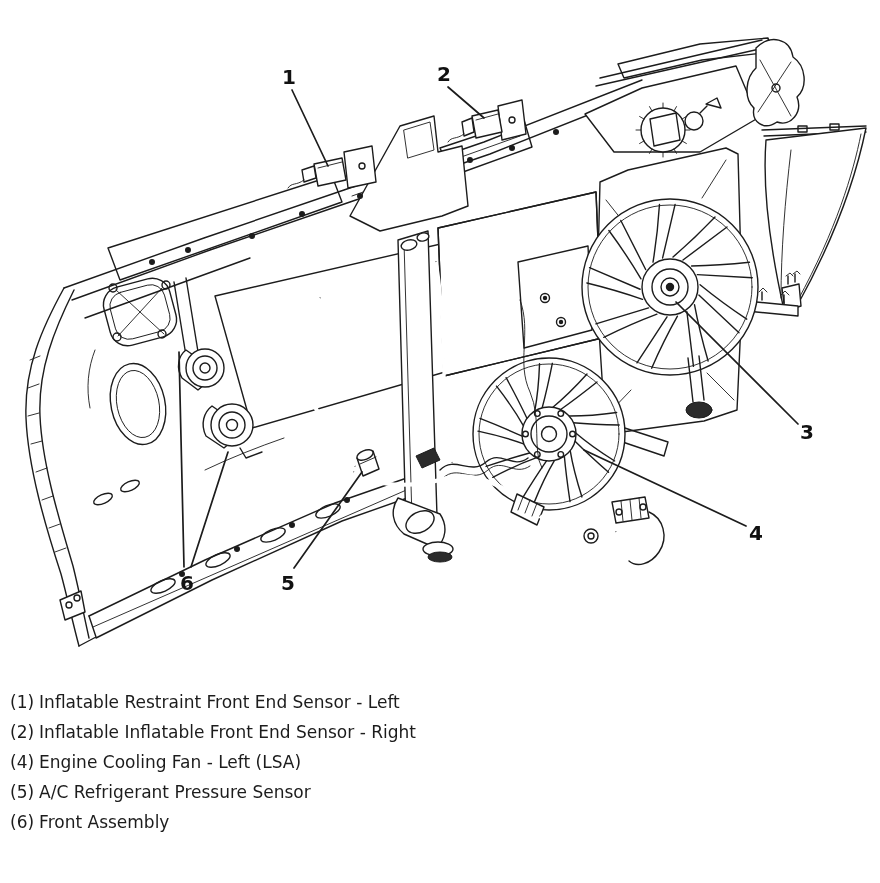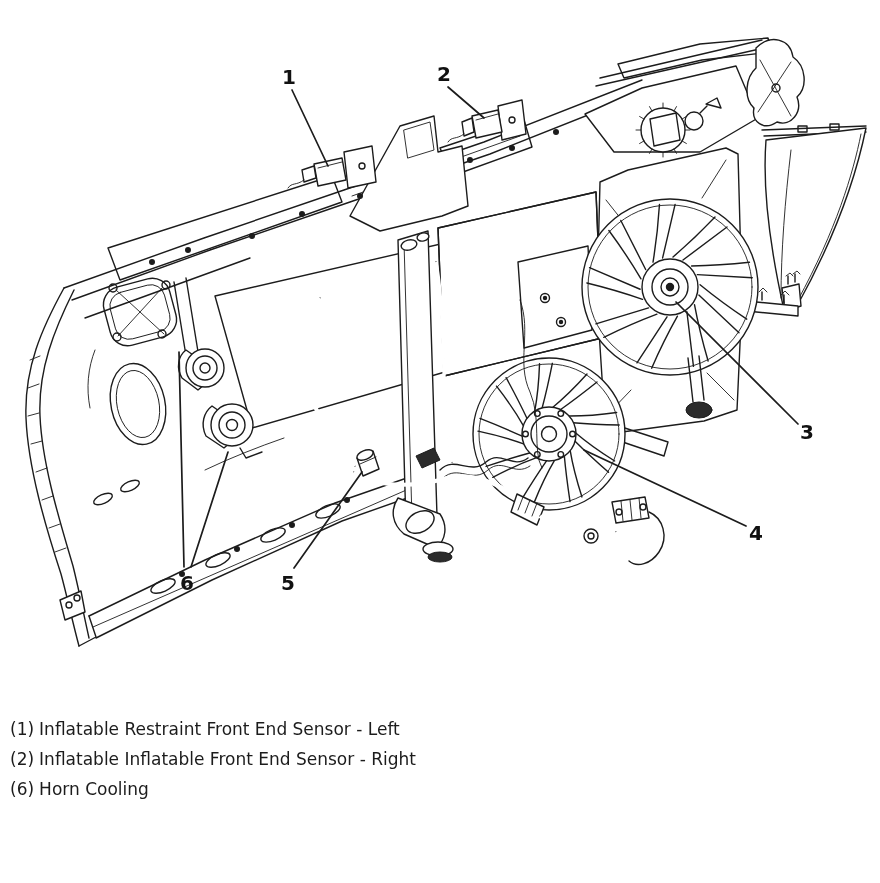--- a/index.html
+++ b/index.html
@@ -6,21 +6,21 @@
   body{width:880px;height:883px;background:#ffffff;position:relative;overflow:hidden;
        font-family:"DejaVu Sans",sans-serif;}
   .stage{position:absolute;left:0;top:0;width:880px;height:883px;}
   svg text{user-select:none;}
   .s{fill:none;stroke:#1c1c1c;stroke-width:1.4;stroke-linecap:round;stroke-linejoin:round;}
   .thin{stroke-width:0.9;}
   .sw{fill:#ffffff;stroke:#1c1c1c;stroke-width:1.4;stroke-linejoin:round;}
   .sd{fill:#2b2b2b;stroke:#1c1c1c;stroke-width:1;}
   .lead{fill:none;stroke:#1c1c1c;stroke-width:1.7;stroke-linecap:round;}
   .num{font-family:"DejaVu Sans",sans-serif;font-weight:700;font-size:20px;fill:#111111;}
-  .legend{position:absolute;left:10px;top:714px;color:#1c1c1c;font-size:17px;}
+  .legend{position:absolute;left:10px;top:687px;color:#1c1c1c;font-size:17px;}
   .legend-row{height:30px;line-height:30px;white-space:nowrap;}
   .legend-num{margin-right:5px;}
 </style>
 </head>
 <body>
 
 <div class="stage">
 <svg width="880" height="665" viewBox="0 0 880 665">
   <defs>
     <pattern id="mesh" width="11" height="11" patternUnits="userSpaceOnUse" patternTransform="rotate(-17)">
@@ -304,16 +304,22 @@
 
 
 <div class="legend">
   <div class="legend-row">
     <span class="legend-num">(1)</span><span class="legend-label">Inflatable Restraint Front End Sensor - Left</span>
   </div>
   <div class="legend-row">
     <span class="legend-num">(2)</span><span class="legend-label">Inflatable Inflatable Front End Sensor - Right</span>
   </div>
   <div class="legend-row">
-    <span class="legend-num">(6)</span><span class="legend-label">Horn Cooling</span>
+    <span class="legend-num">(4)</span><span class="legend-label">Engine Cooling Fan - Left (LSA)</span>
+  </div>
+  <div class="legend-row">
+    <span class="legend-num">(5)</span><span class="legend-label">A/C Refrigerant Pressure Sensor</span>
+  </div>
+  <div class="legend-row">
+    <span class="legend-num">(6)</span><span class="legend-label">Front Assembly</span>
   </div>
 </div>
 </div>
 
 </body></html>

